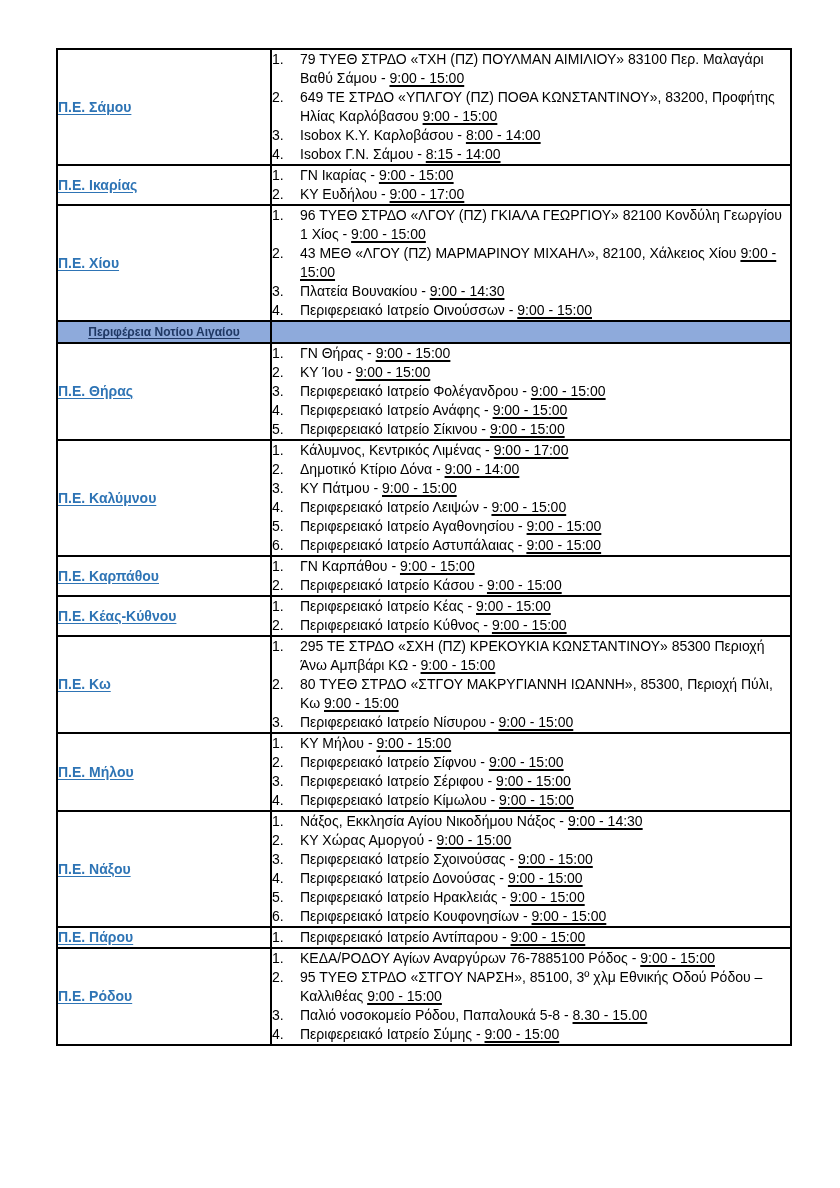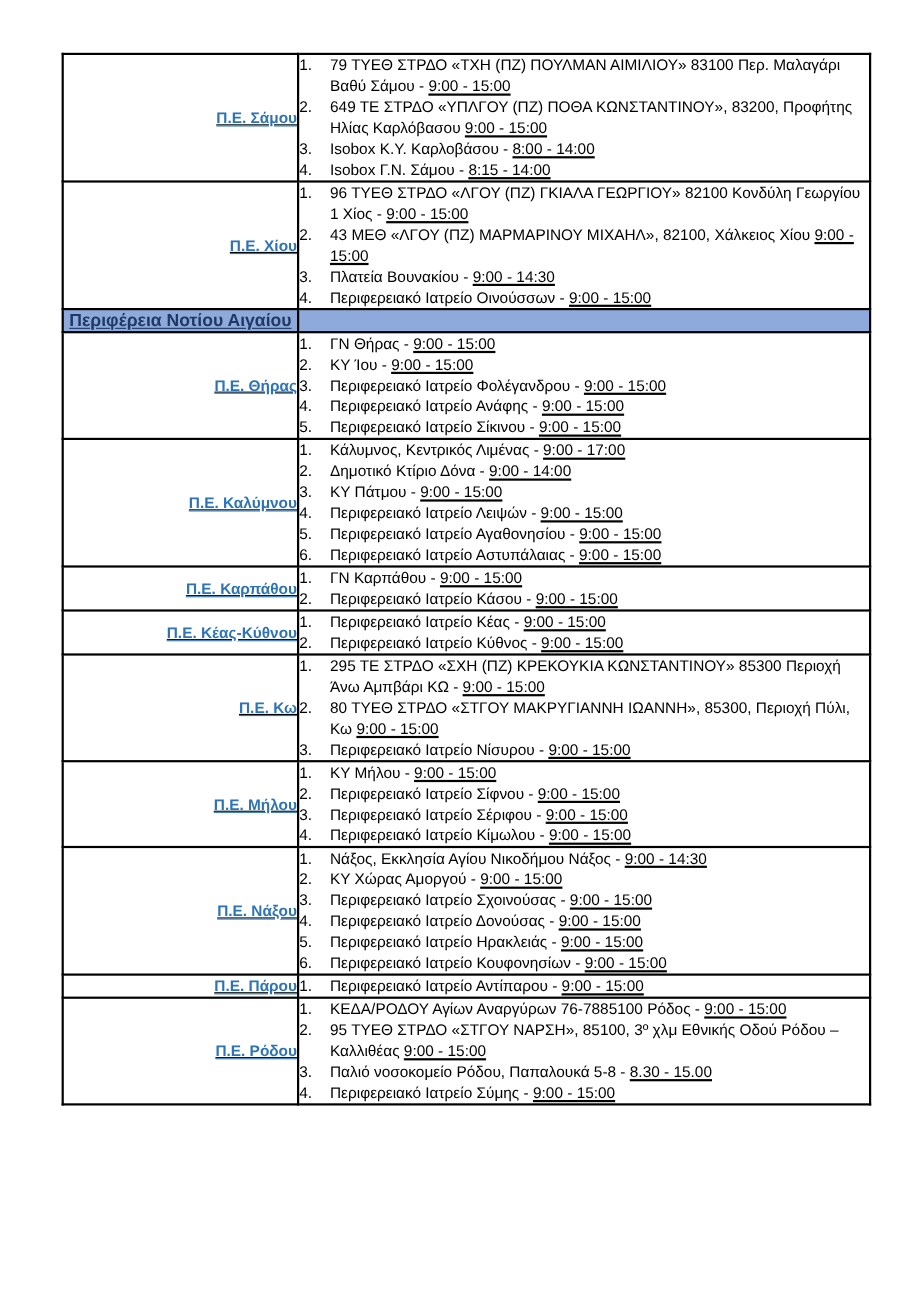--- a/index.html
+++ b/index.html
@@ -17,38 +17,38 @@
   }
   .page{position:relative;width:840px;height:1188px;background:#fff;overflow:hidden;}
   table.clinics{
     position:absolute;left:56px;top:48px;width:734px;
     border-collapse:collapse;table-layout:fixed;
   }
   table.clinics td{border:2px solid var(--border);vertical-align:middle;padding:0;}
   col.c-region{width:214px;}
   col.c-entries{width:520px;}
 
-  td.region-cell{text-align:right;text-decoration:underline;}
+  td.region-cell{text-align:left;}
   .region-label{
     color:var(--link-blue);font-weight:bold;font-size:14px;
     text-decoration:underline;text-underline-offset:2px;
     line-height:19px;cursor:pointer;
   }
   td.entries-cell{padding:2px 4px 2px 8px;}
   .entry{display:flex;font-size:14px;line-height:19px;}
   .entry .num{flex:0 0 28px;}
   .entry .txt{flex:1;padding-right:2px;}
   .time{
     text-decoration:underline;text-underline-offset:2px;
     text-decoration-thickness:1.5px;
   }
   tr.section-header-row td{background:var(--header-bg);}
   td.header-cell-left{text-align:center;}
   .section-header-label{
-    color:var(--header-text);font-weight:bold;font-size:16px;line-height:19px;
+    color:var(--header-text);font-weight:bold;font-size:12px;line-height:19px;
     text-decoration:underline;text-underline-offset:2px;
   }
 </style>
 </head>
 <body>
 
 <div class="page">
   <table class="clinics">
     <colgroup>
         <col class="c-region">
@@ -70,20 +70,33 @@
               <span class="num">3.</span>
               <span class="txt"><span>Isobox Κ.Υ. Καρλοβάσου - </span><span class="time">8:00 - 14:00</span></span>
             </div>
             <div class="entry">
               <span class="num">4.</span>
               <span class="txt"><span>Isobox Γ.Ν. Σάμου - </span><span class="time">8:15 - 14:00</span></span>
             </div>
           </td>
         </tr>
         <tr>
+          <td class="region-cell"><span class="region-label">Π.Ε. Ικαρίας</span></td>
+          <td class="entries-cell">
+            <div class="entry">
+              <span class="num">1.</span>
+              <span class="txt"><span>ΓΝ Ικαρίας - </span><span class="time">9:00 - 15:00</span></span>
+            </div>
+            <div class="entry">
+              <span class="num">2.</span>
+              <span class="txt"><span>ΚΥ Ευδήλου - </span><span class="time">9:00 - 17:00</span></span>
+            </div>
+          </td>
+        </tr>
+        <tr>
           <td class="region-cell"><span class="region-label">Π.Ε. Χίου</span></td>
           <td class="entries-cell">
             <div class="entry">
               <span class="num">1.</span>
               <span class="txt"><span>96 ΤΥΕΘ ΣΤΡΔΟ «ΛΓΟΥ (ΠΖ) ΓΚΙΑΛΑ ΓΕΩΡΓΙΟΥ» 82100 Κονδύλη Γεωργίου 1 Χίος - </span><span class="time">9:00 - 15:00</span></span>
             </div>
             <div class="entry">
               <span class="num">2.</span>
               <span class="txt"><span>43 ΜΕΘ «ΛΓΟΥ (ΠΖ) ΜΑΡΜΑΡΙΝΟΥ ΜΙΧΑΗΛ», 82100, Χάλκειος Χίου </span><span class="time">9:00 - 15:00</span></span>
             </div>

